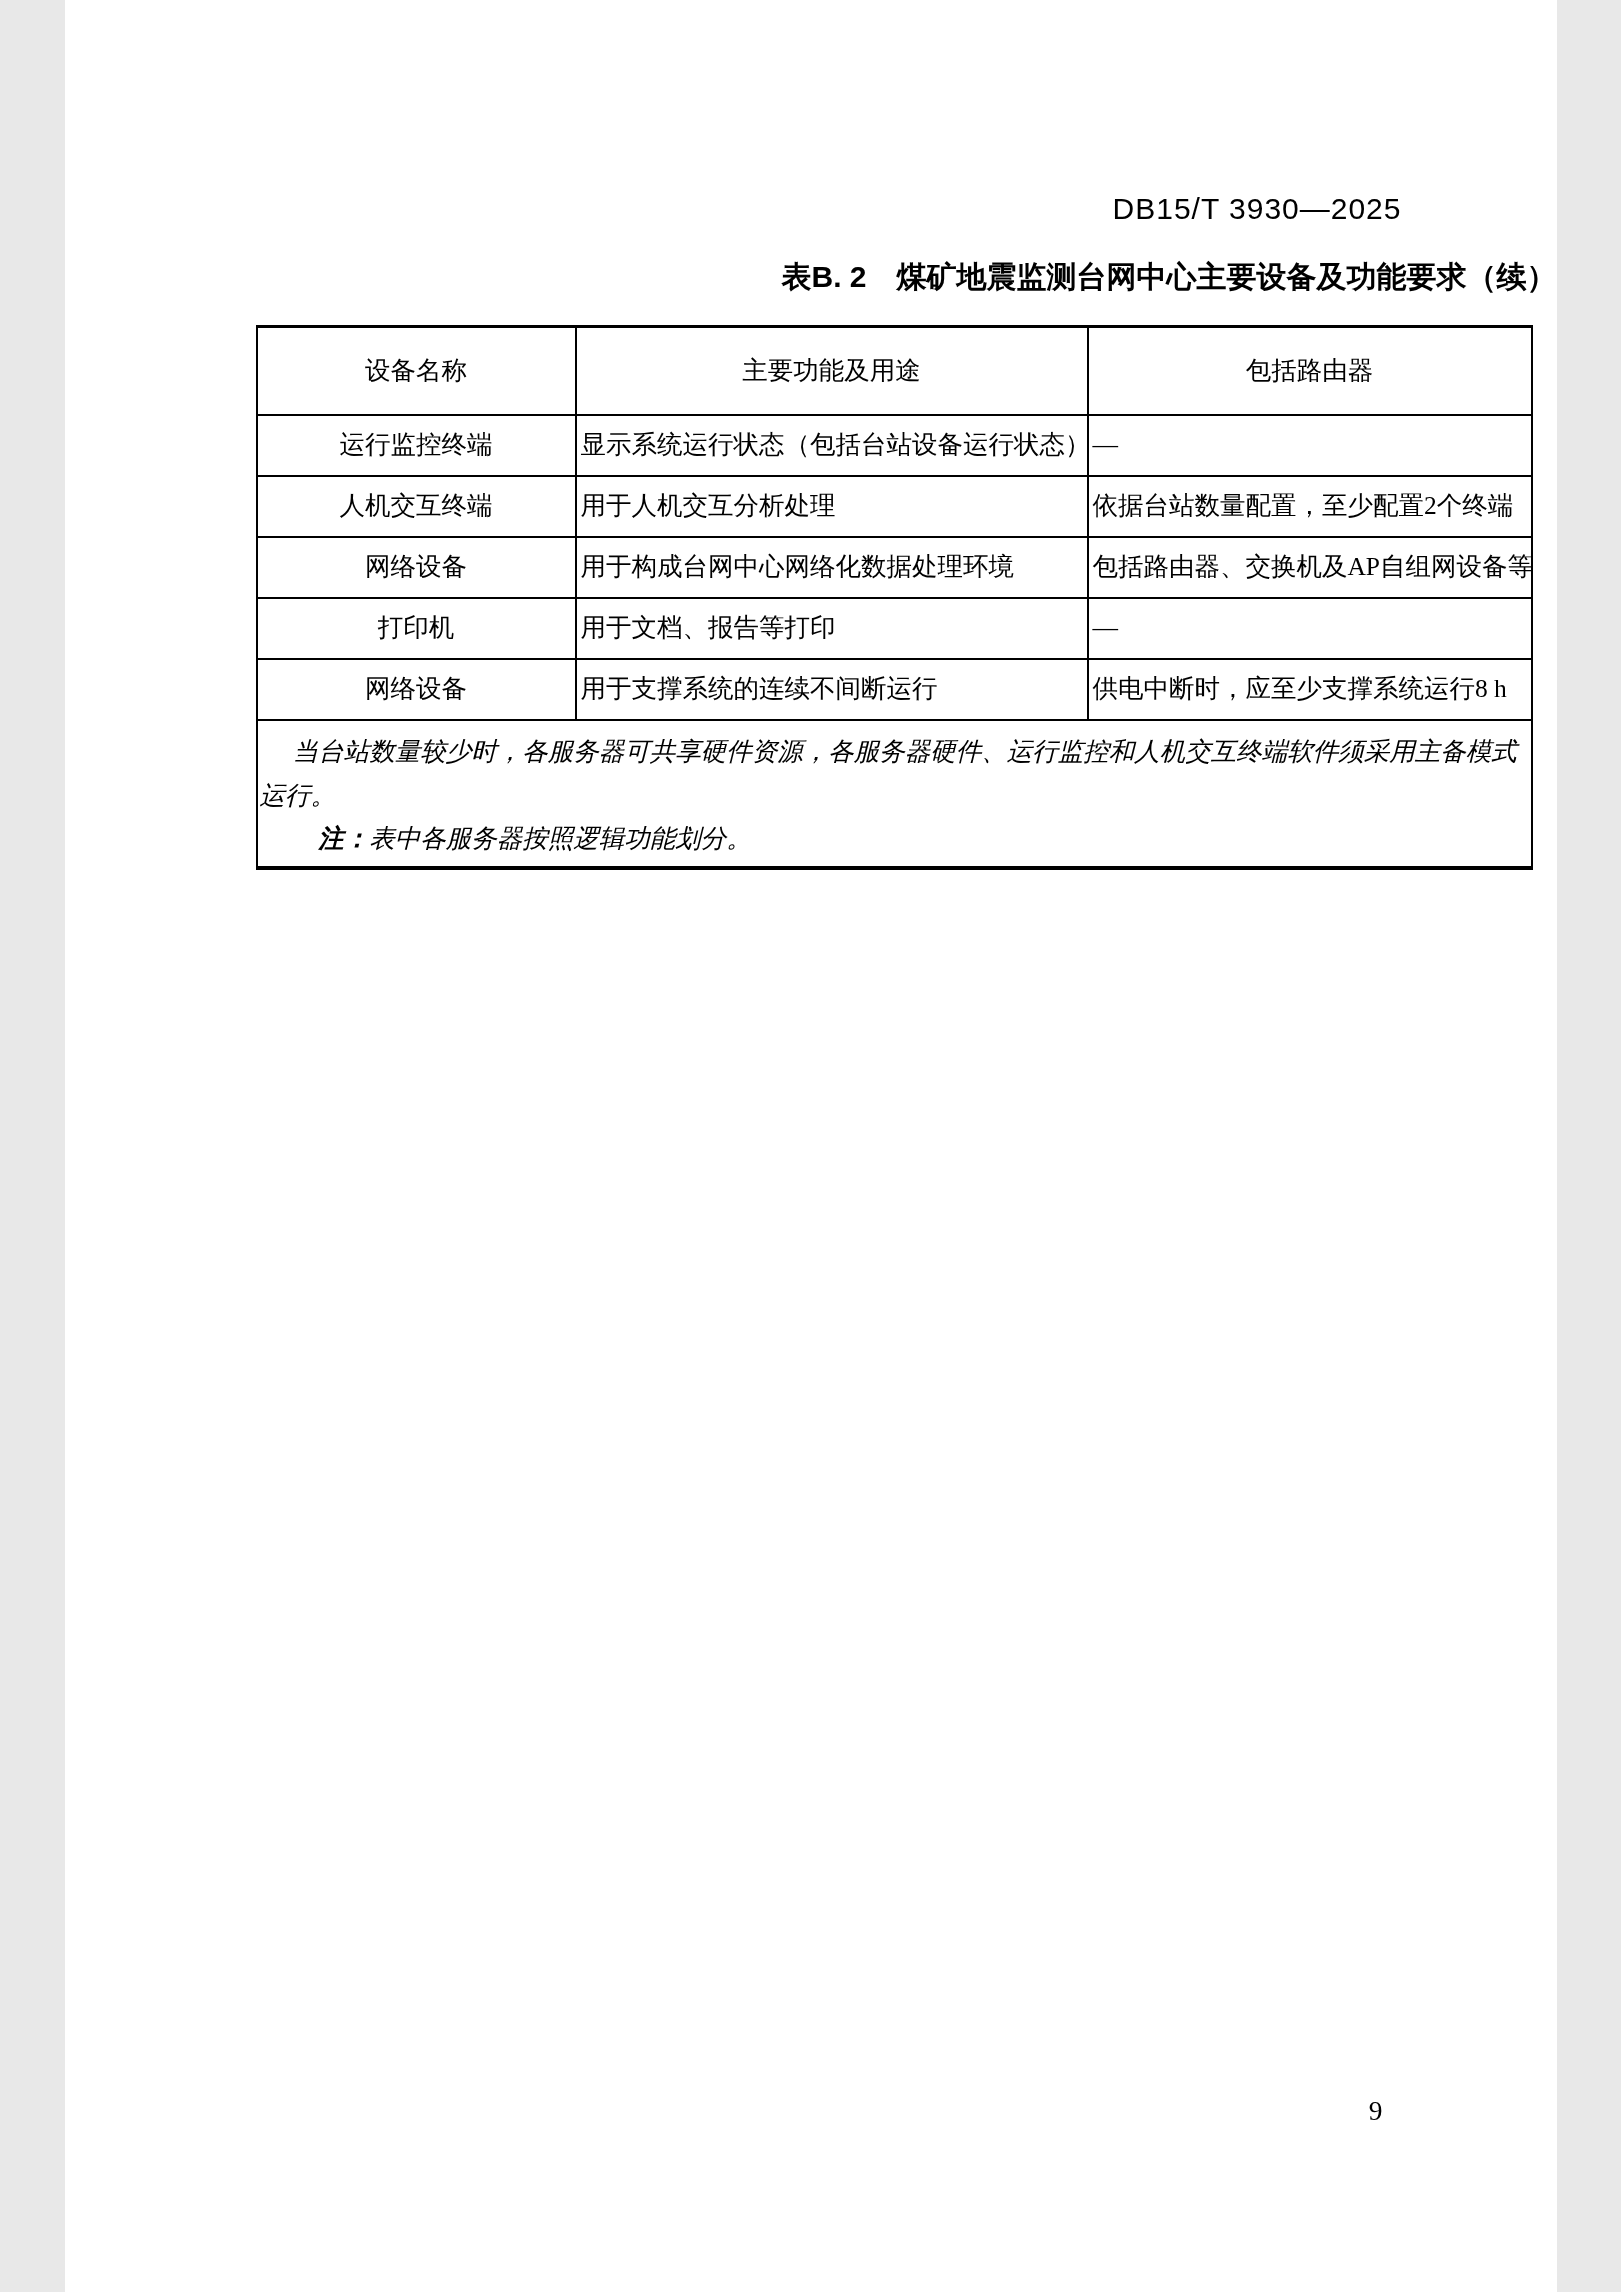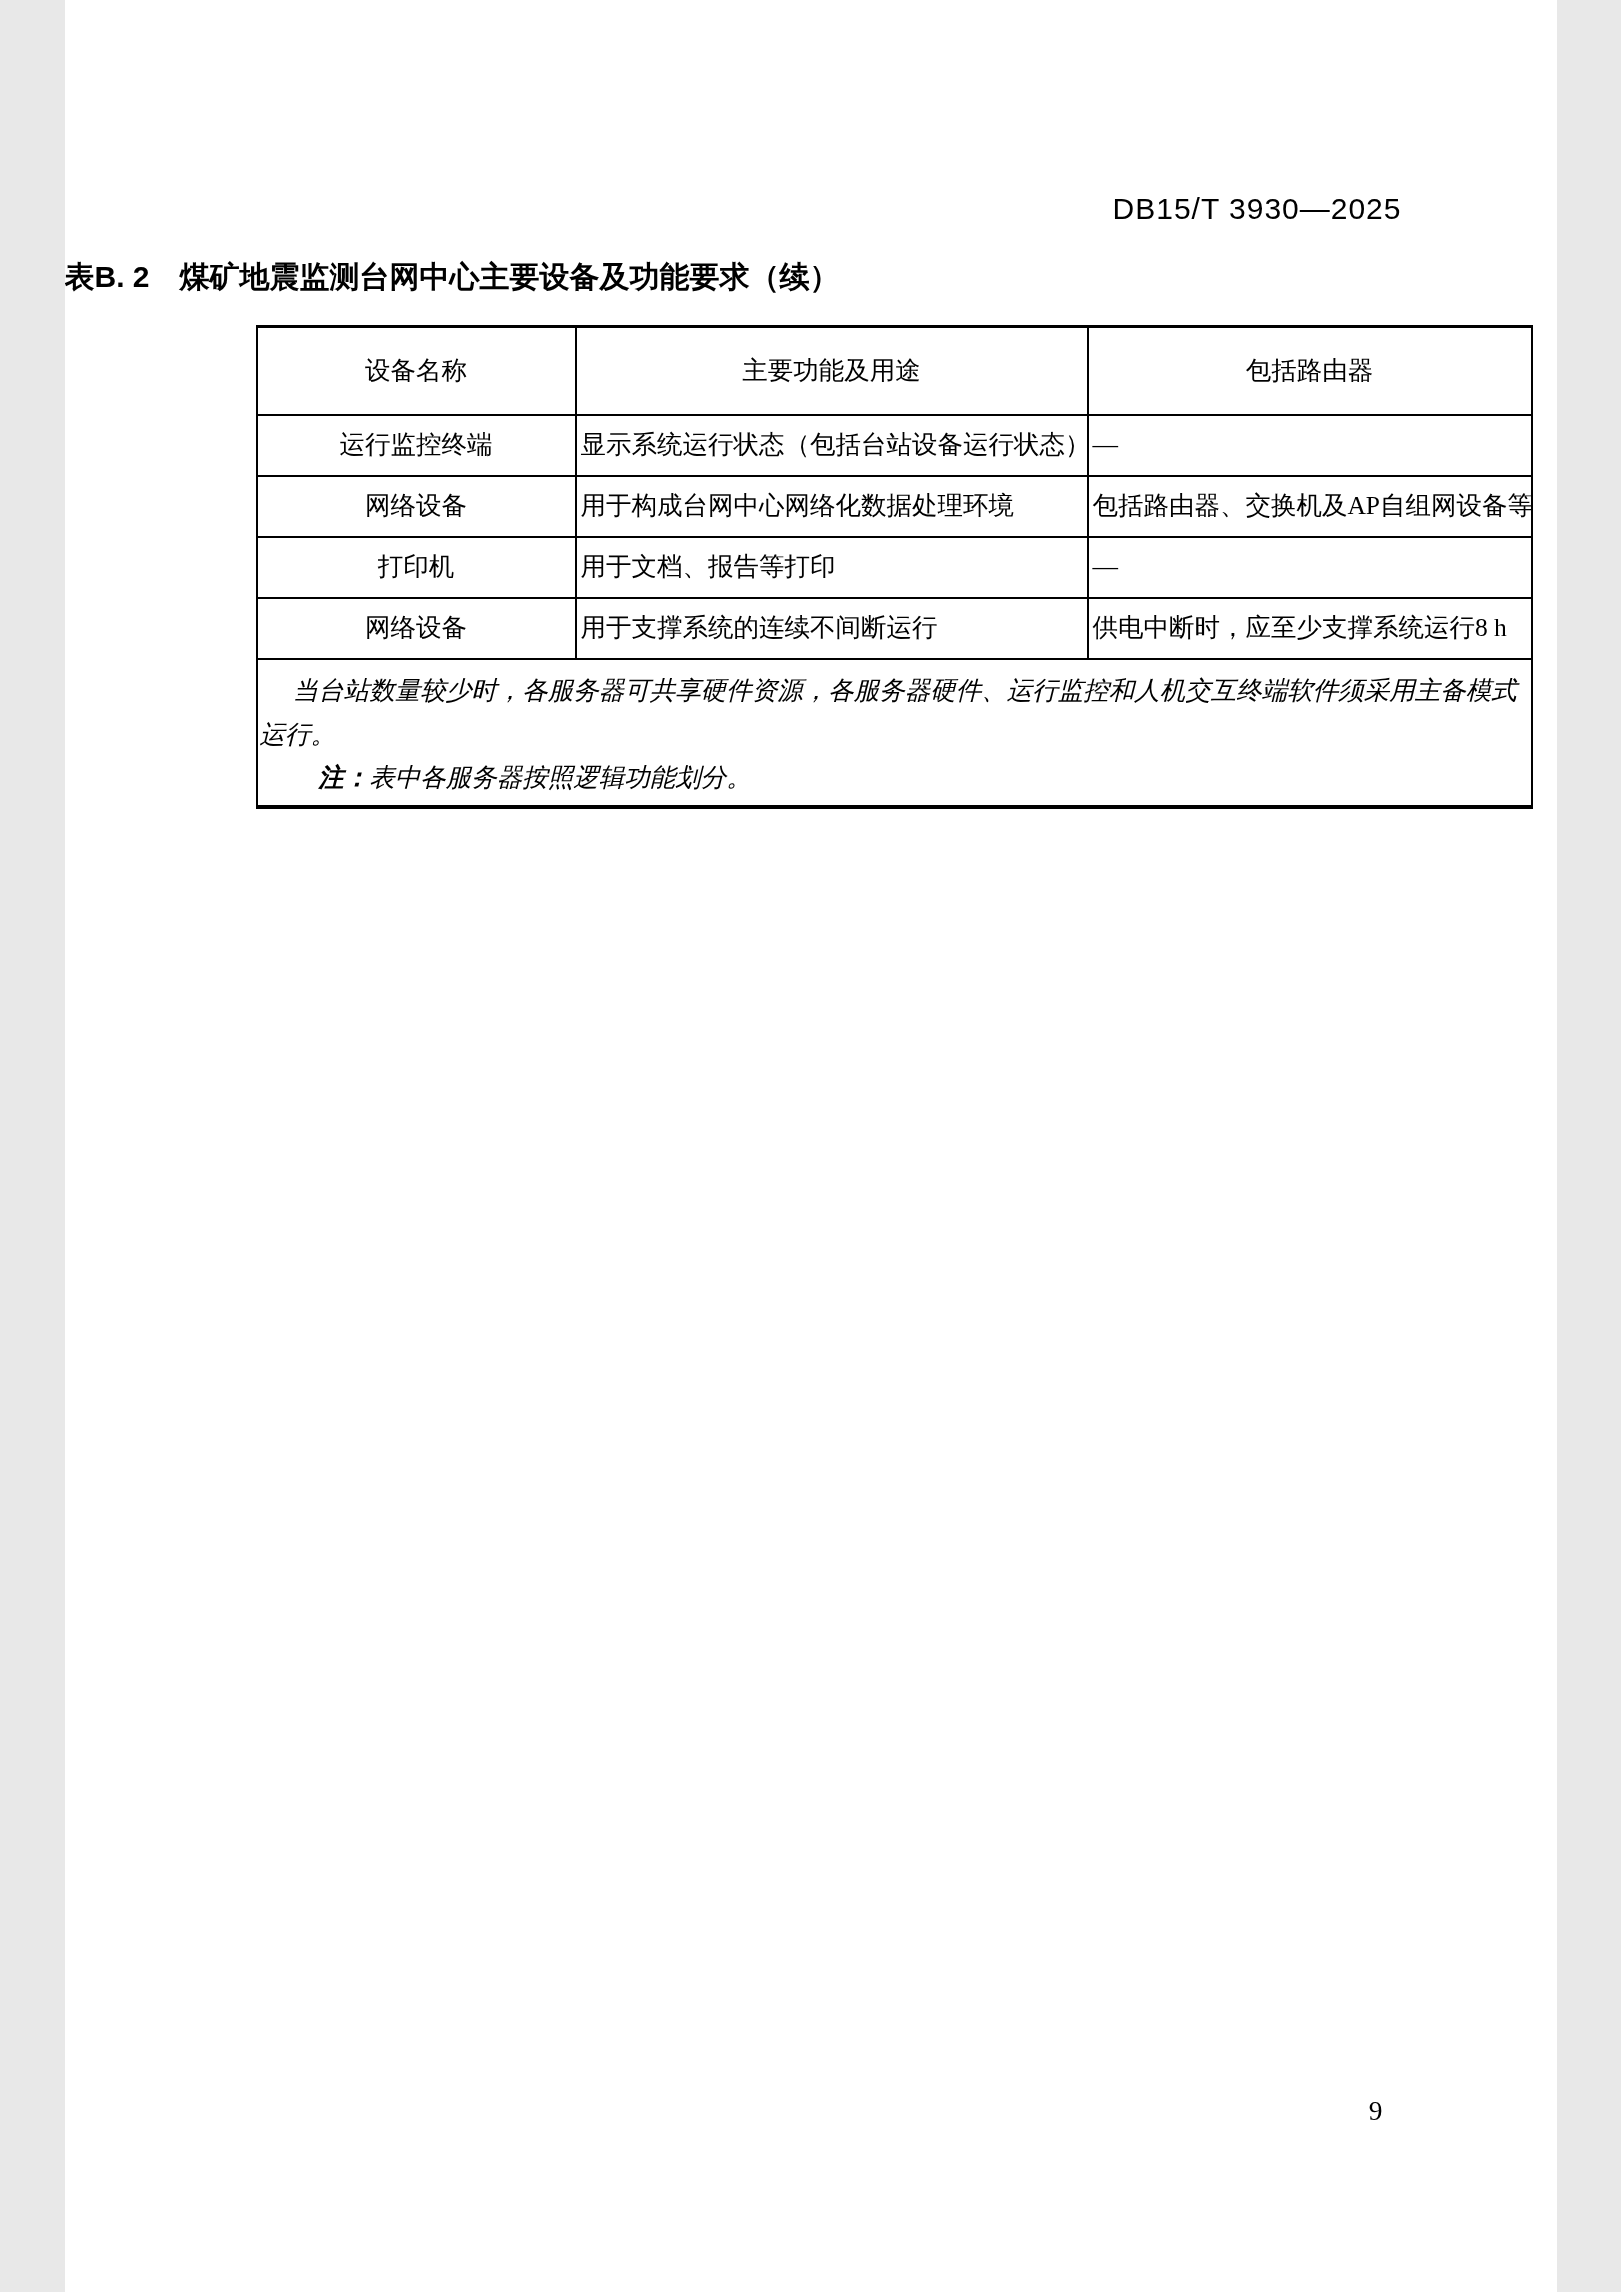--- a/index.html
+++ b/index.html
@@ -25,21 +25,21 @@
     font-family: "Liberation Sans", "DejaVu Sans", sans-serif;
     font-size: 30px;
     letter-spacing: 1px;
     white-space: nowrap;
   }
   .table-title {
     position: absolute;
     top: 257px;
     left: 0;
     width: 100%;
-    text-align: left;
+    text-align: right;
     font-family: "Liberation Sans", "DejaVu Sans", sans-serif;
     font-weight: bold;
     font-size: 30px;
     white-space: nowrap;
   }
   table.spec-table {
     position: absolute;
     top: 325px;
     left: 191px;
     width: 1274px;
@@ -119,20 +119,25 @@
         <th>包括路由器</th>
       </tr>
     </thead>
     <tbody>
       <tr>
         <td class="c-device">运行监控终端</td>
         <td class="c-function">显示系统运行状态（包括台站设备运行状态）</td>
         <td class="c-requirement">—</td>
       </tr>
       <tr>
+        <td class="c-device">人机交互终端</td>
+        <td class="c-function">用于人机交互分析处理</td>
+        <td class="c-requirement">依据台站数量配置，至少配置2个终端</td>
+      </tr>
+      <tr>
         <td class="c-device">网络设备</td>
         <td class="c-function">用于构成台网中心网络化数据处理环境</td>
         <td class="c-requirement">包括路由器、交换机及AP自组网设备等</td>
       </tr>
       <tr>
         <td class="c-device">打印机</td>
         <td class="c-function">用于文档、报告等打印</td>
         <td class="c-requirement">—</td>
       </tr>
       <tr>

